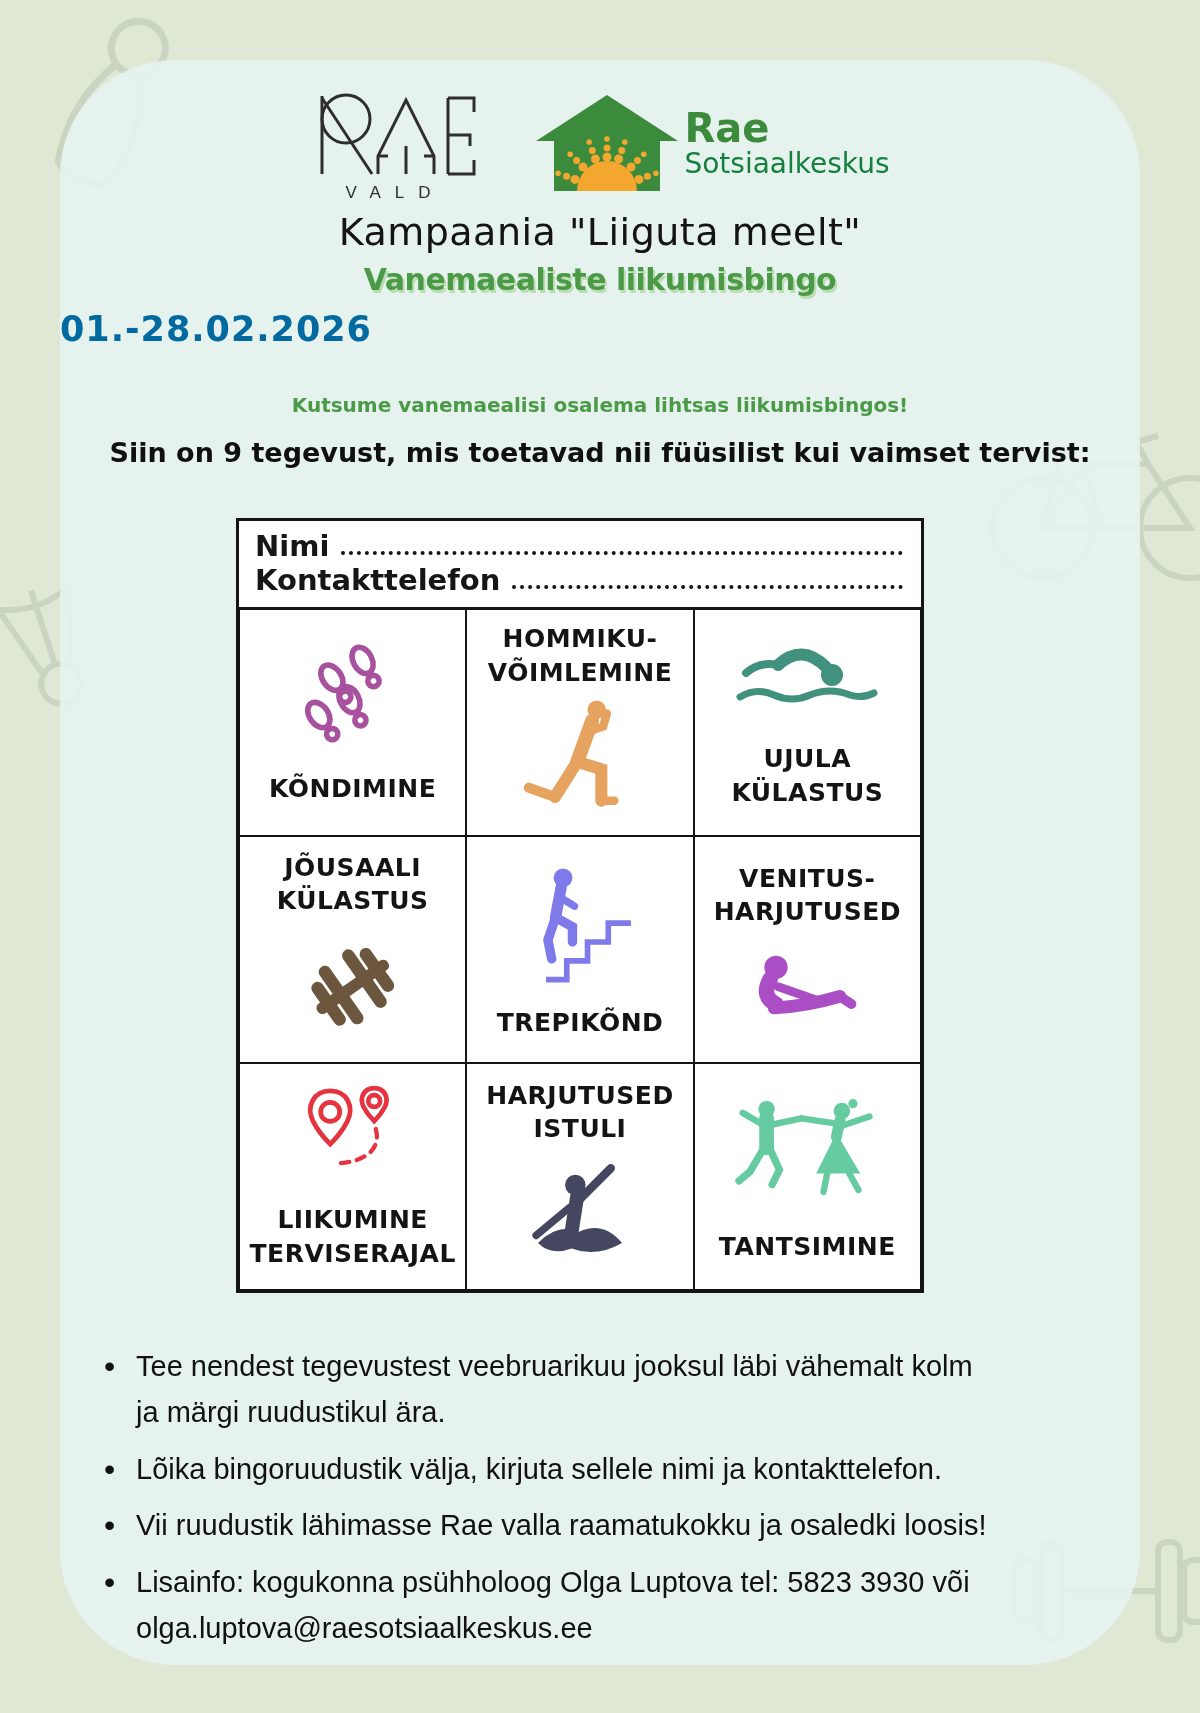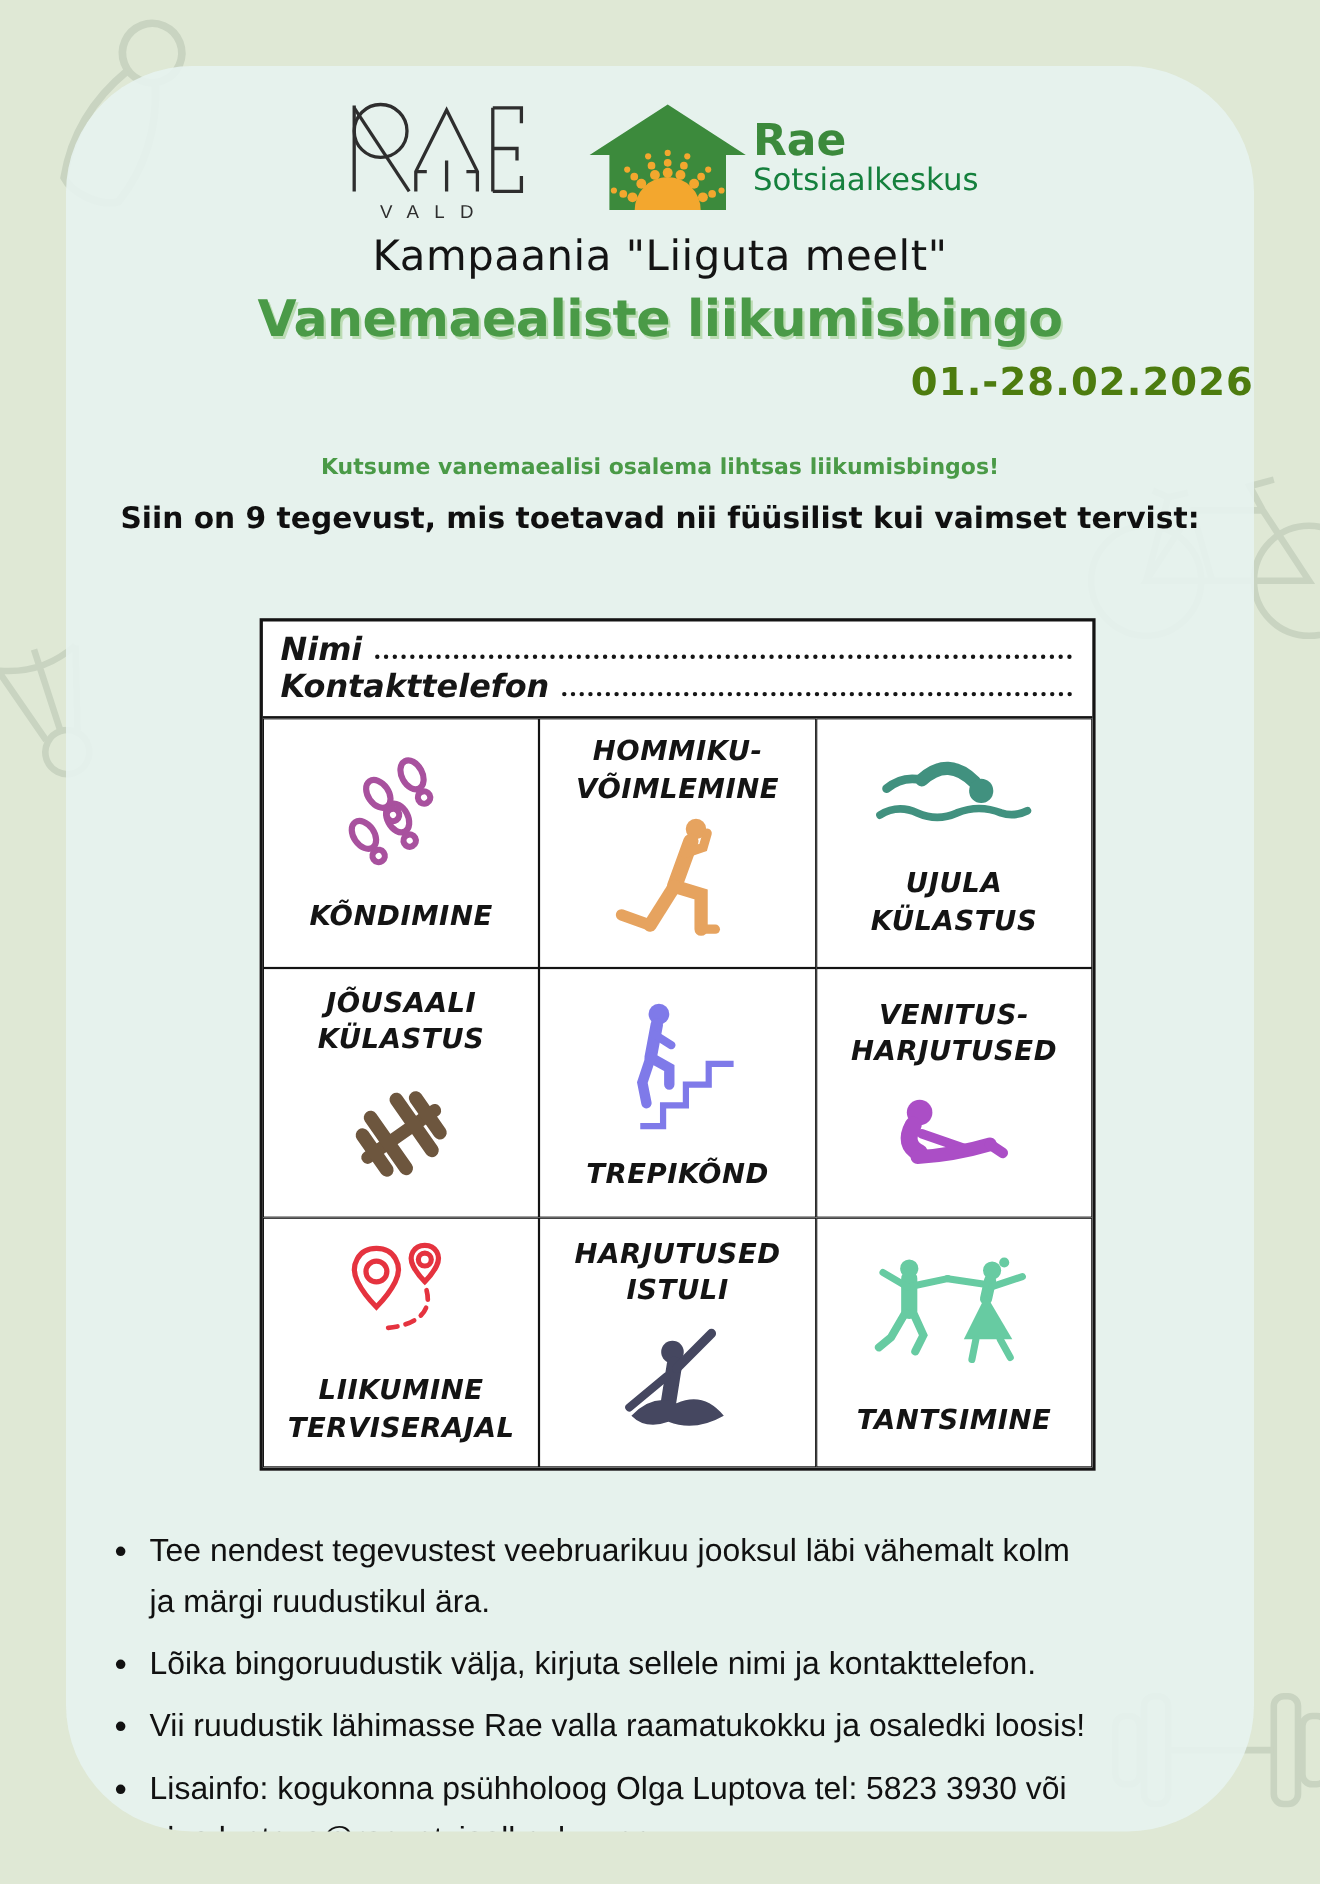--- a/index.html
+++ b/index.html
@@ -24,30 +24,30 @@
   
   .logos { display:flex; justify-content:center; align-items:center; gap:52px; padding-top:26px; height:140px; }
   .logo-raevald { width:170px; height:115px; }
   .logo-sk { display:flex; align-items:center; gap:2px; }
   .logo-sk-house { width:150px; height:105px; }
   .logo-sk-name { font-size:40px; font-weight:bold; color:var(--logo_green,#3c8a3c); line-height:1.05; }
   .logo-sk-subname { font-size:28px; color:#15803d; line-height:1.1; }
 
   
   .campaign { margin-top:10px; text-align:center; font-size:38px; font-weight:500; letter-spacing:.5px; color:#141414; }
-  .title { margin-top:8px; text-align:center; font-size:46px; font-weight:800; color:var(--title_green,#4a9a47);
+  .title { margin-top:8px; text-align:center; font-size:30px; font-weight:800; color:var(--title_green,#4a9a47);
            text-shadow:2px 3px 0 #bcdcb4; letter-spacing:-.5px; }
-  .date { margin-top:12px; text-align:right; font-size:35px; font-weight:600; letter-spacing:1px; color:#4d7c0f; }
+  .date { margin-top:12px; text-align:left; font-size:35px; font-weight:600; letter-spacing:1px; color:#0369a1; }
 
   .intro { margin-top:44px; text-align:center; }
   .intro-line1 { font-size:20px; font-weight:bold; color:var(--title_green,#4a9a47); }
   .intro-line2 { margin-top:20px; font-size:27px; font-weight:bold; color:#101010; }
 
   
-  .bingo { margin-top:75px; margin-left:176px; width:760px; border:3px solid #141414; background:#fff;font-style:italic; }
+  .bingo { margin-top:50px; margin-left:176px; width:688px; border:3px solid #141414; background:#fff; }
   .bingo-head { border-bottom:2px solid #141414; padding:8px 16px 10px; }
   .head-row { display:flex; align-items:flex-end; }
   .head-label { font-size:29px; font-weight:bold; line-height:34px; white-space:nowrap; }
   .leader { flex:1; border-bottom:4px dotted #151515; margin:0 2px 8px 12px; }
   .bingo-grid { display:grid; grid-template-columns:repeat(3,1fr); }
   .cell {
     height:227px; border:1.5px solid #141414; background:#fff;
     display:flex; flex-direction:column; align-items:center; justify-content:space-evenly;
     padding:8px 4px; text-align:center;
   }

